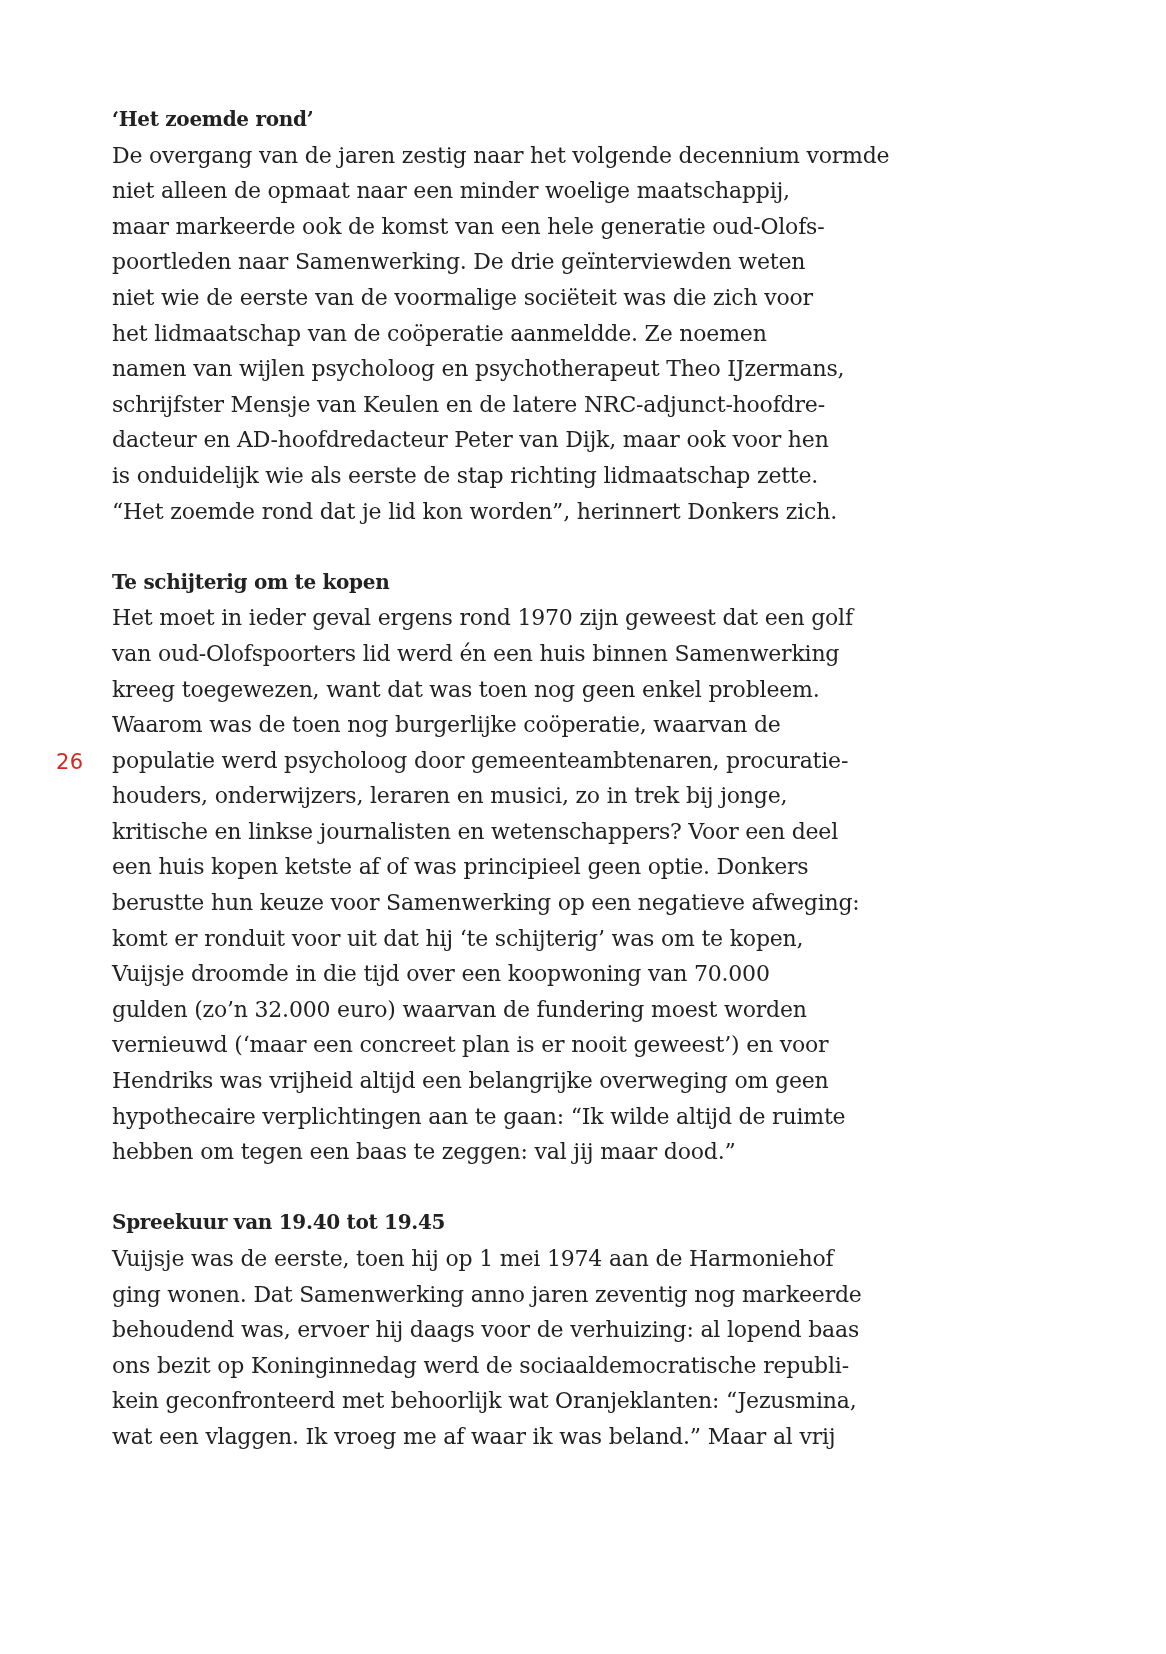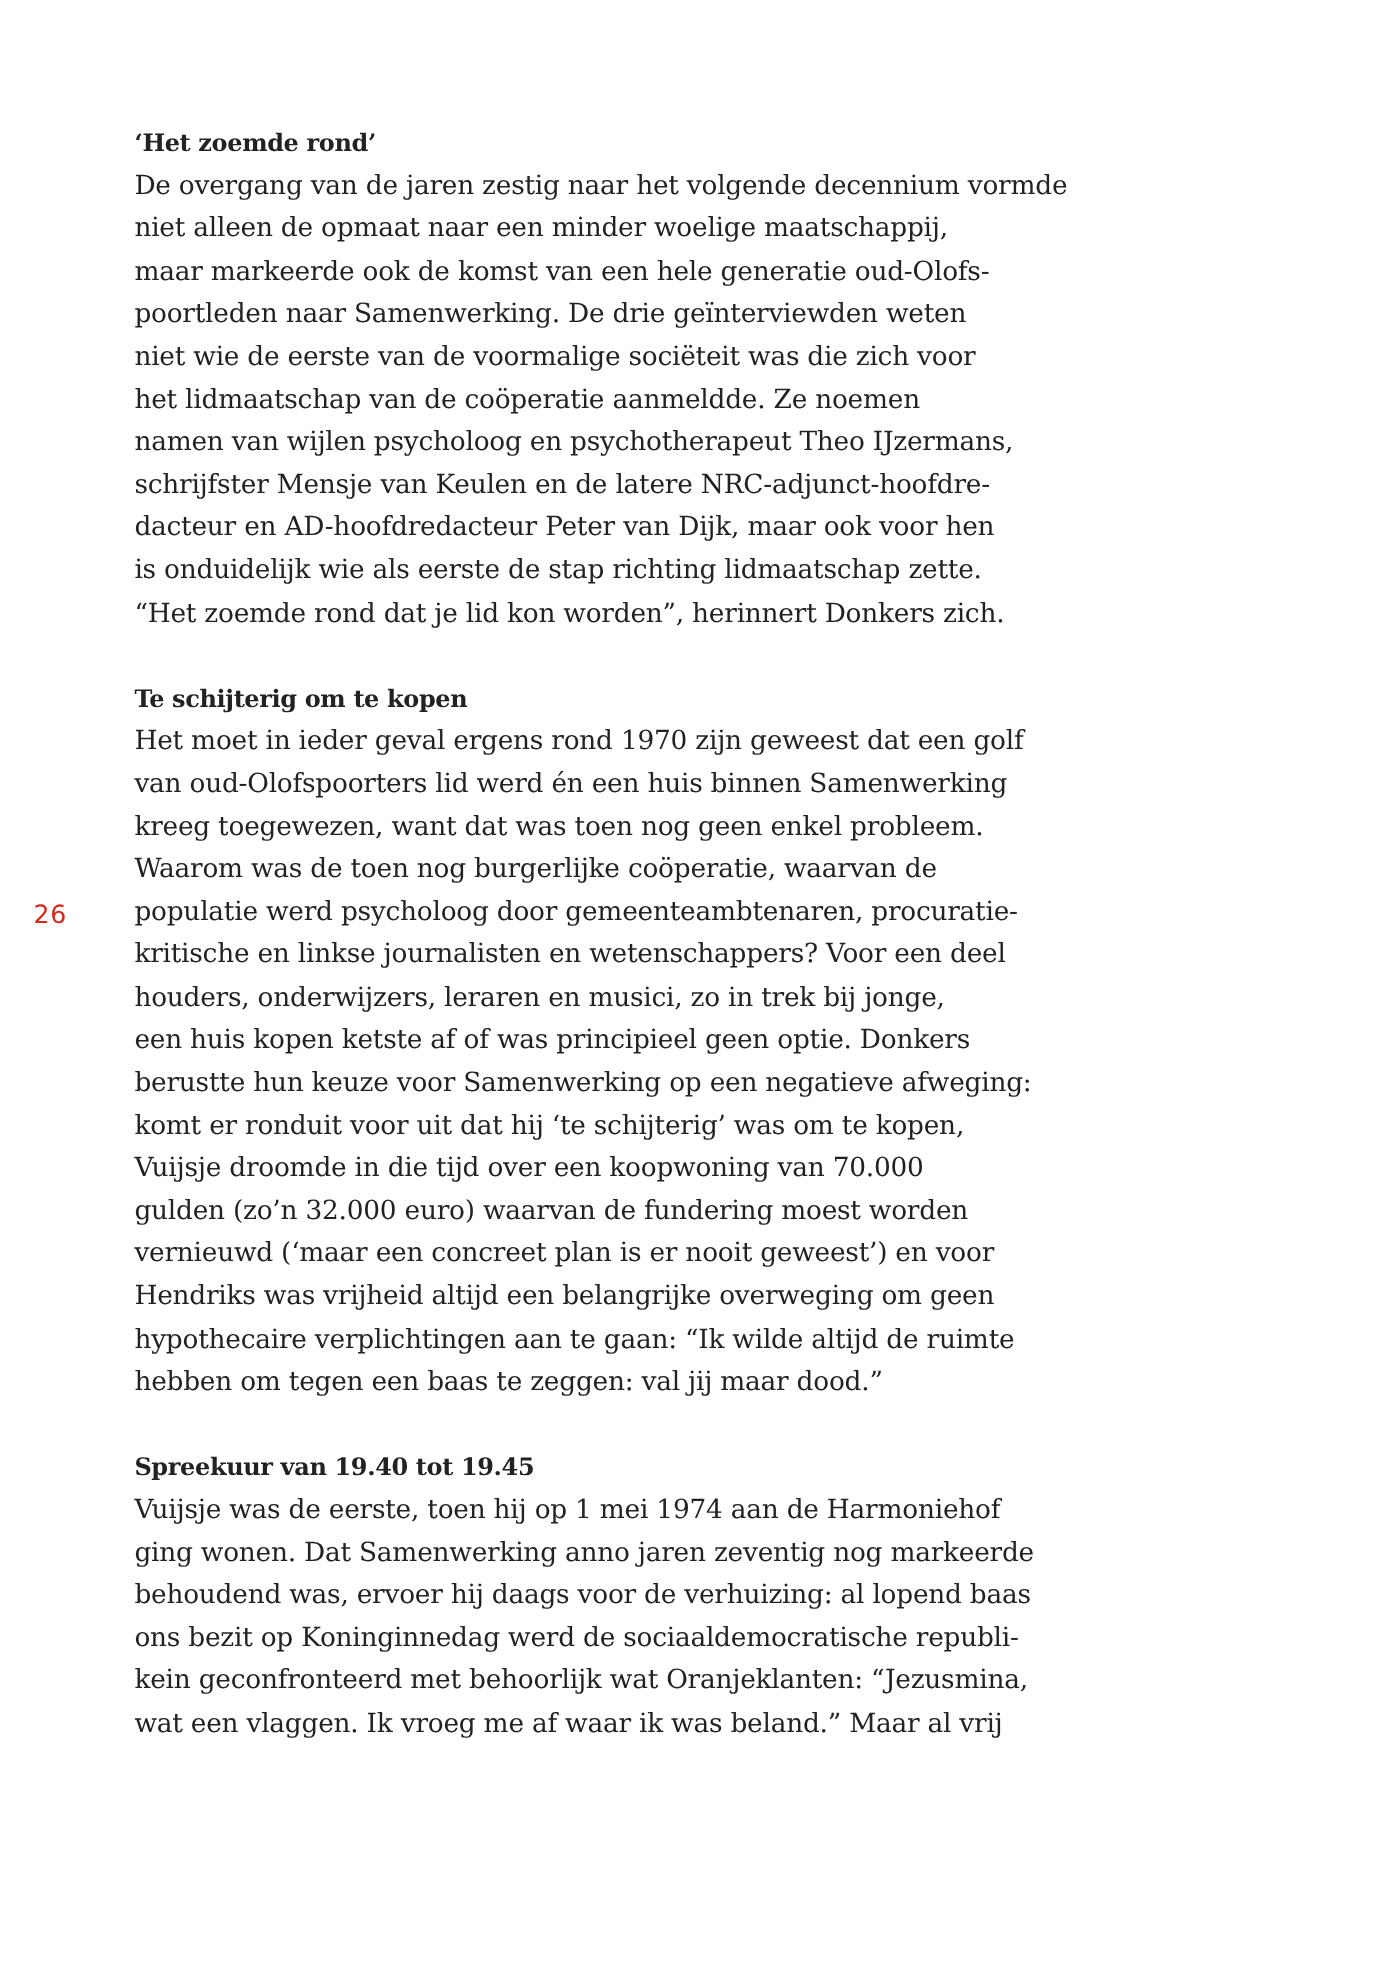--- a/index.html
+++ b/index.html
@@ -10,21 +10,21 @@
     body {
       width: 1166px;
       height: 1654px;
       position: relative;
       overflow: hidden;
       font-family: "DejaVu Serif", "Liberation Serif", serif;
       color: #222222;
     }
     .page-number {
       position: absolute;
-      left: 28px;
+      left: 56px;
       top: 750px;
       font-family: "DejaVu Sans", "Liberation Sans", sans-serif;
       font-size: 21px;
       color: #d42a1e;
       letter-spacing: 0.5px;
       text-align: right;
     }
     .column {
       position: absolute;
       left: 112px;
@@ -73,22 +73,22 @@
     <div class="line">“Het zoemde rond dat je lid kon worden”, herinnert Donkers zich.</div>
   </div>
 
   <div class="section">
     <div class="heading">Te schijterig om te kopen</div>
     <div class="line">Het moet in ieder geval ergens rond 1970 zijn geweest dat een golf</div>
     <div class="line">van oud-Olofspoorters lid werd én een huis binnen Samenwerking</div>
     <div class="line">kreeg toegewezen, want dat was toen nog geen enkel probleem.</div>
     <div class="line">Waarom was de toen nog burgerlijke coöperatie, waarvan de</div>
     <div class="line">populatie werd psycholoog door gemeenteambtenaren, procuratie-</div>
+    <div class="line">houders, onderwijzers, leraren en musici, zo in trek bij jonge,</div>
     <div class="line">kritische en linkse journalisten en wetenschappers? Voor een deel</div>
-    <div class="line">houders, onderwijzers, leraren en musici, zo in trek bij jonge,</div>
     <div class="line">een huis kopen ketste af of was principieel geen optie. Donkers</div>
     <div class="line">berustte hun keuze voor Samenwerking op een negatieve afweging:</div>
     <div class="line">komt er ronduit voor uit dat hij ‘te schijterig’ was om te kopen,</div>
     <div class="line">Vuijsje droomde in die tijd over een koopwoning van 70.000</div>
     <div class="line">gulden (zo’n 32.000 euro) waarvan de fundering moest worden</div>
     <div class="line">vernieuwd (‘maar een concreet plan is er nooit geweest’) en voor</div>
     <div class="line">Hendriks was vrijheid altijd een belangrijke overweging om geen</div>
     <div class="line">hypothecaire verplichtingen aan te gaan: “Ik wilde altijd de ruimte</div>
     <div class="line">hebben om tegen een baas te zeggen: val jij maar dood.”</div>
   </div>

